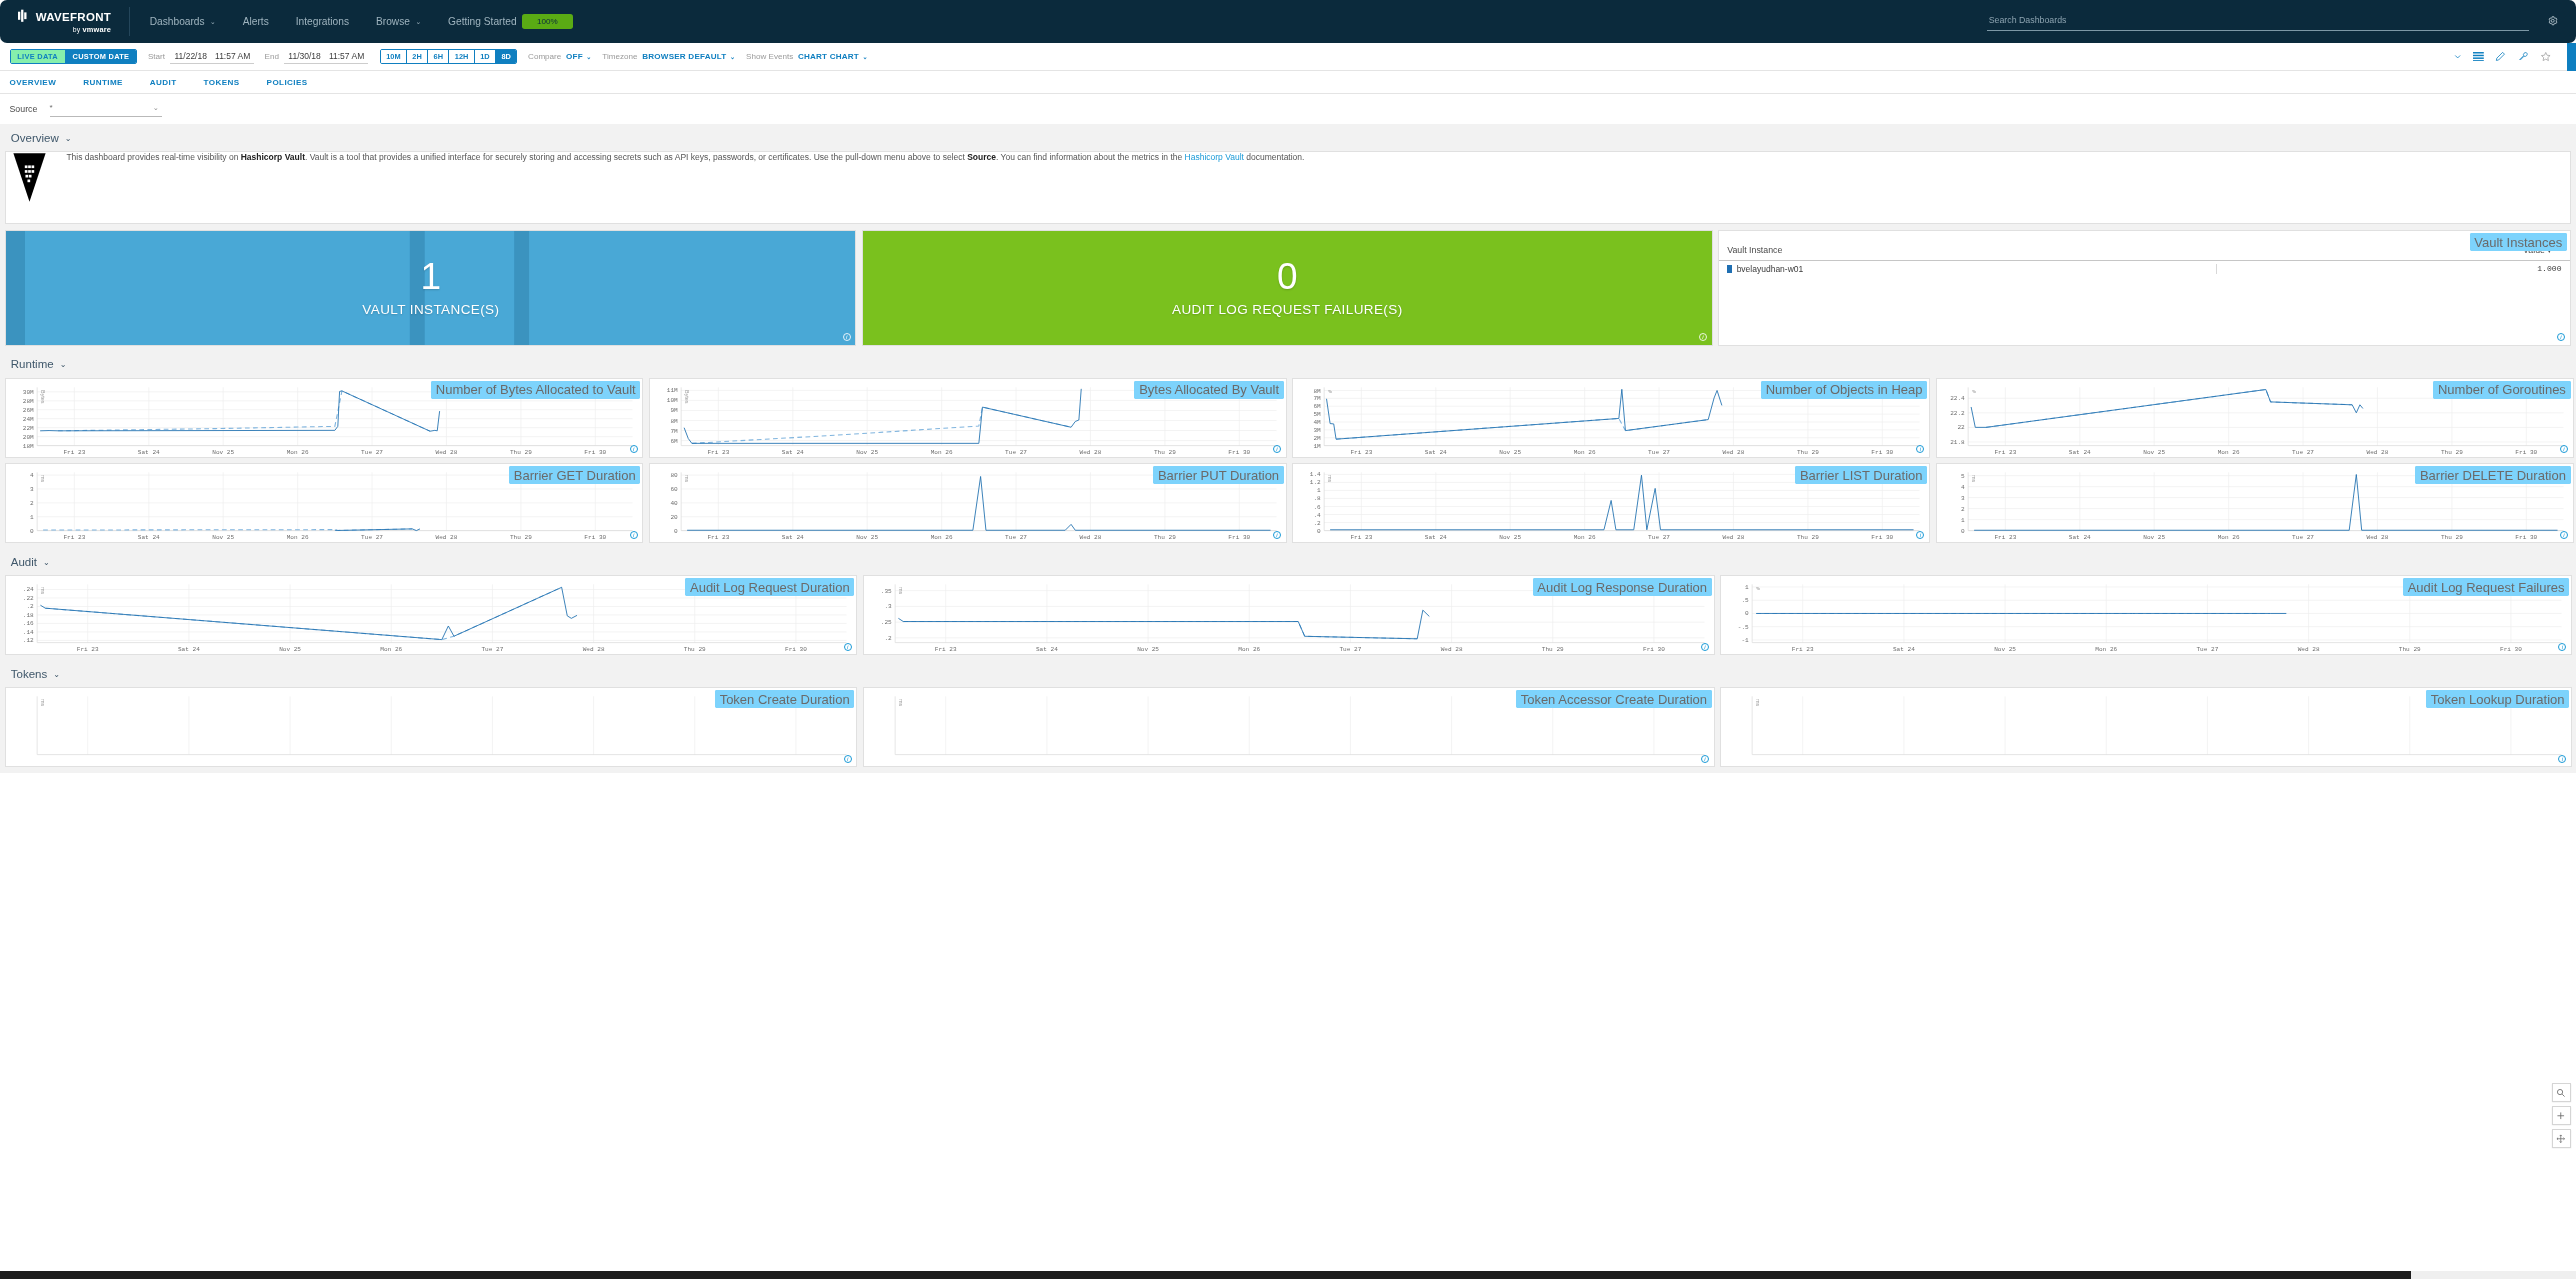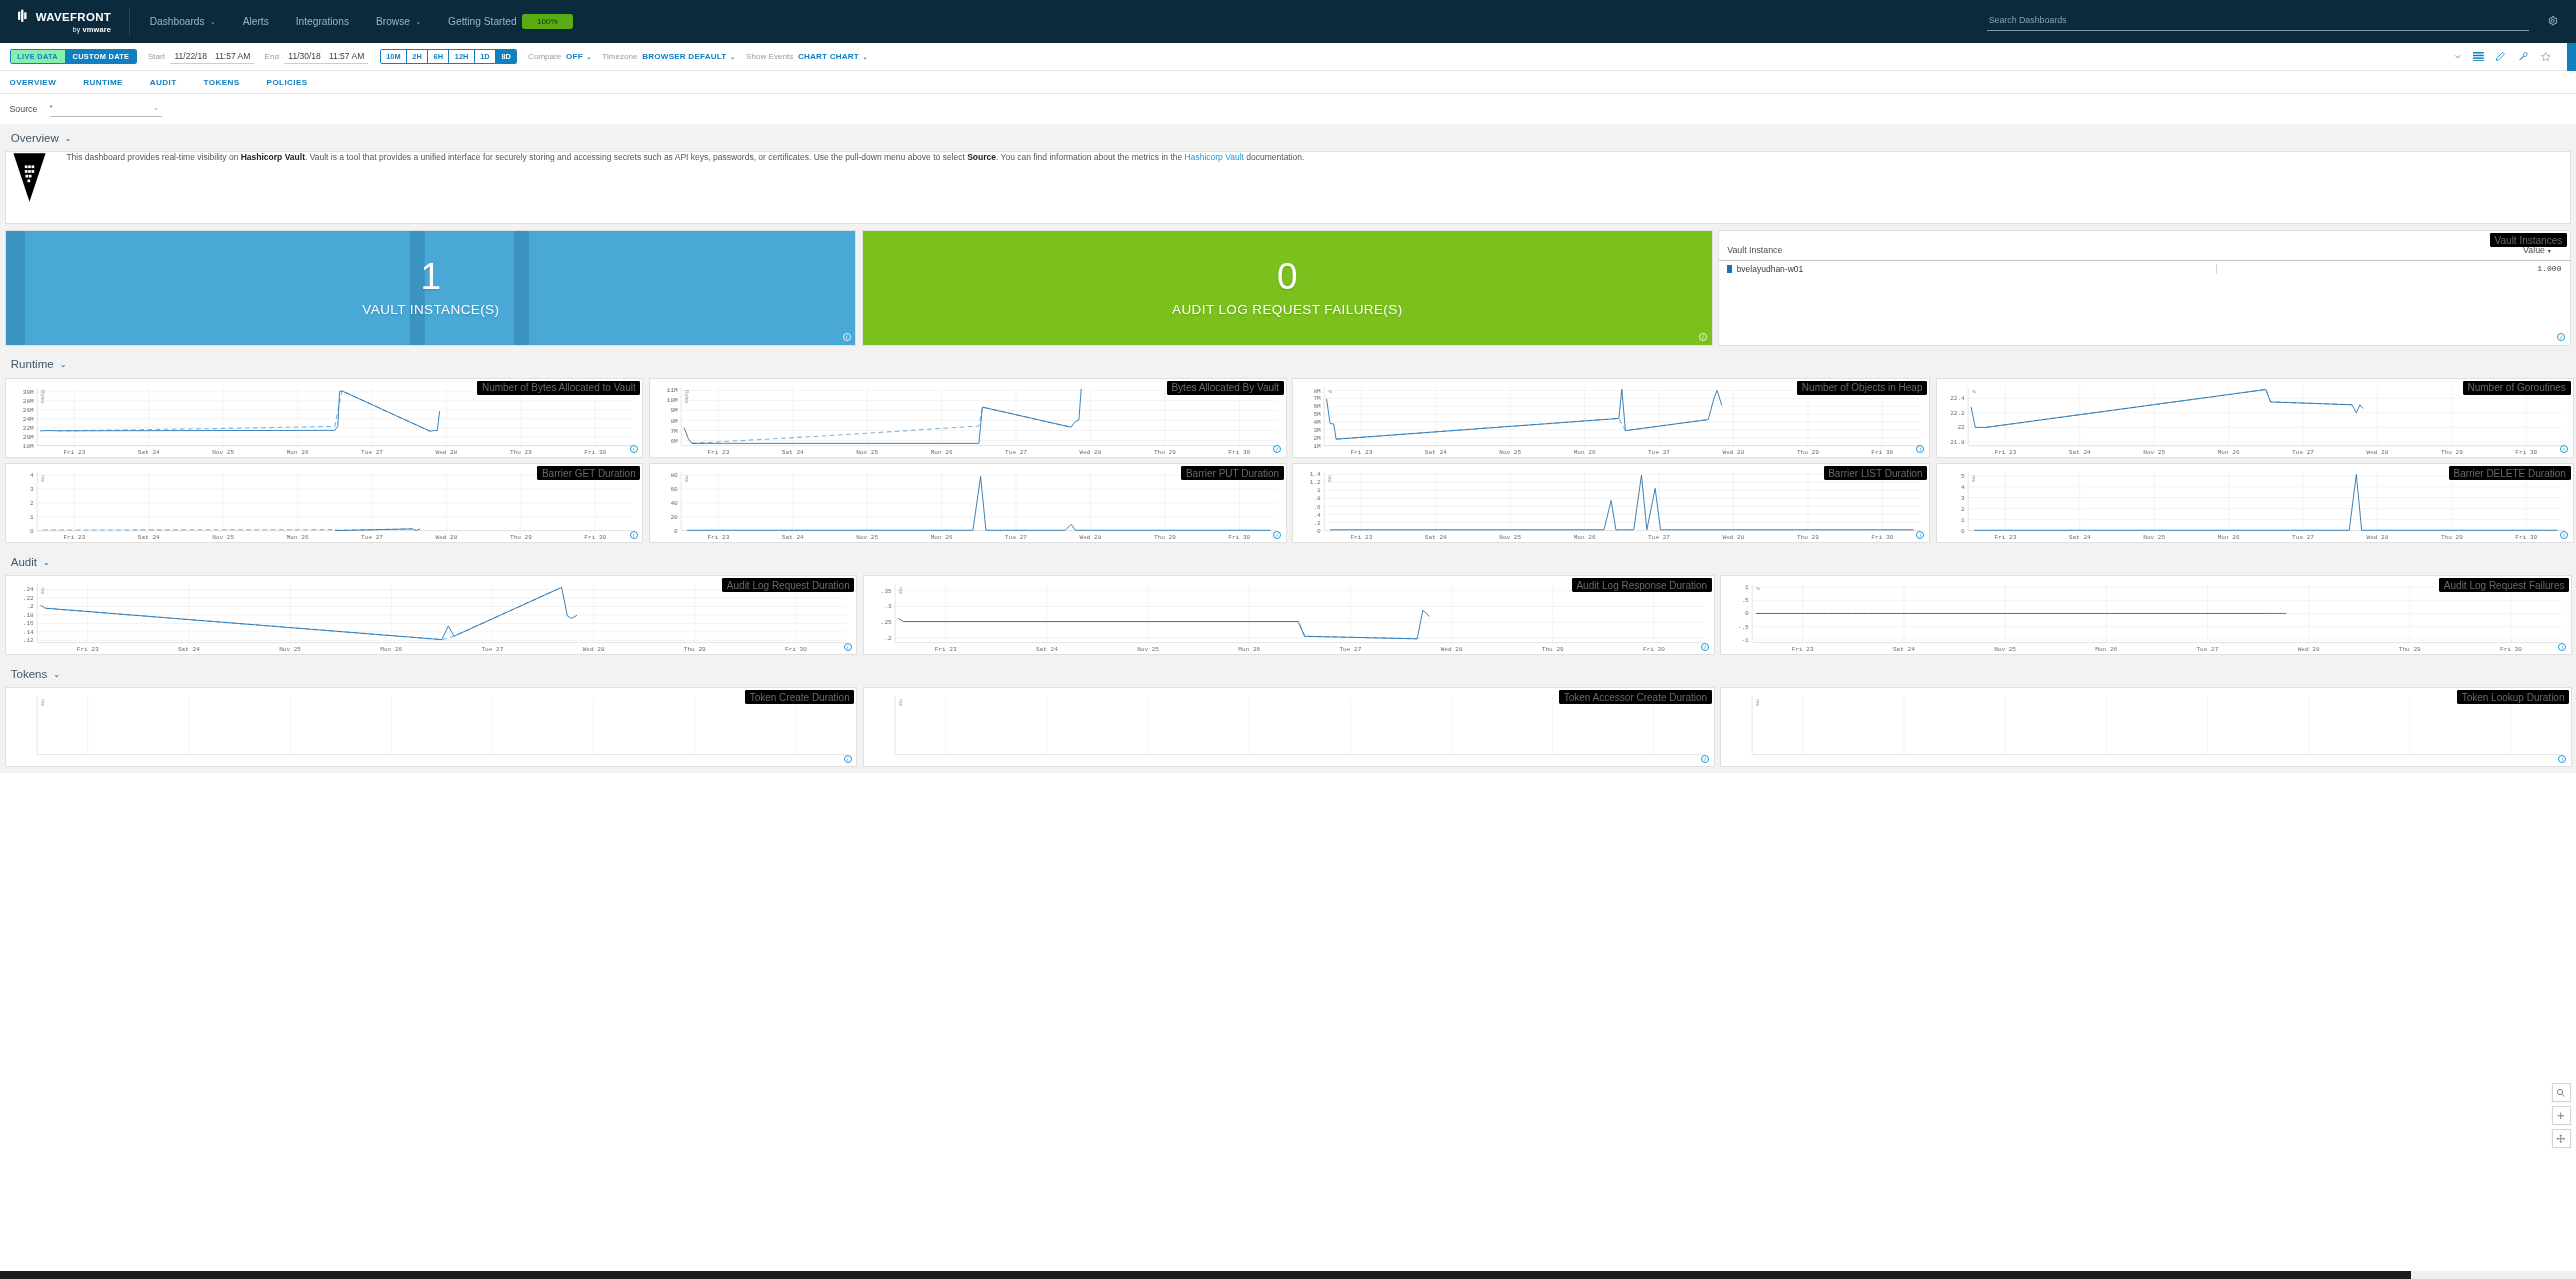--- a/index.html
+++ b/index.html
@@ -7,21 +7,21 @@
   body {
     font-family: "Liberation Sans", sans-serif;
     background:#ffffff;
     color:#313131;
     font-size:8.8px;
   }
 
   
   .topnav{
     height:43px; background:#0b2a3c; display:flex; align-items:center;
-    padding:0 17.6px; position:relative;
+    padding:0 17.6px; position:relative;border-radius:7px;
   }
   .brand{ display:flex; flex-direction:column; justify-content:center; margin-right:17.6px; }
   .brand-row{ display:flex; align-items:center; }
   .brand-mark{ display:inline-block; margin-right:4.7px; }
   .brand-name{ color:#fff; font-size:11.5px; font-weight:bold; letter-spacing:0.3px; }
   .brand-sub{ color:#fff; font-size:6.8px; text-align:right; margin-top:0.7px; letter-spacing:0.2px;}
   .brand-sub b{ font-weight:bold; font-size:7.4px;}
   .nav-sep{ width:0.7px; height:28.4px; background:#24465b; margin-right:6.8px;}
   .navitem{
     color:#9fb4bf; font-size:10.2px; padding:0 13.5px; height:43px;
@@ -118,22 +118,22 @@
     position:absolute; right:4.7px; bottom:3.4px; width:8.1px; height:8.1px;
     border:0.7px solid #1a9ad7; border-radius:50%; color:#1a9ad7; font-size:6.1px;
     display:flex; align-items:center; justify-content:center; font-style:italic; cursor:pointer;
     line-height:1;
   }
   .tile .info-i{ border-color:rgba(255,255,255,.85); color:#fff; }
 
   
   .tbl-panel{ height:116px; position:relative; padding:0; }
   .chip{
-    position:absolute; right:2.7px; top:2.7px; background:#000000; color:#6a6a6a;
-    font-size:10px; padding:1.4px 4.7px; border-radius:1.4px;
+    position:absolute; right:2.7px; top:2.7px; background:#7dd3fc; color:#6a6a6a;
+    font-size:13px; padding:1.4px 4.7px; border-radius:1.4px;
   }
   .tbl-head{
     display:flex; padding:12.2px 8.1px 4.1px 8.1px; font-size:8.8px; color:#4a4a4a;
     border-bottom:1.4px solid #c6c6c6; margin-top:2.7px;
   }
   .th-name{ flex:1; }
   .th-val{ width:102px; text-align:right; padding-right:10.8px;}
   .th-val .sortcaret{ font-size:6.1px; margin-left:2.7px;}
   .tbl-row{ display:flex; align-items:center; padding:3.4px 8.1px; font-size:8.5px; color:#3b3b3b;}
   .swatch{ width:4.7px; height:8.8px; background:#1f6fb2; margin-right:4.7px; flex:0 0 4.7px;}

